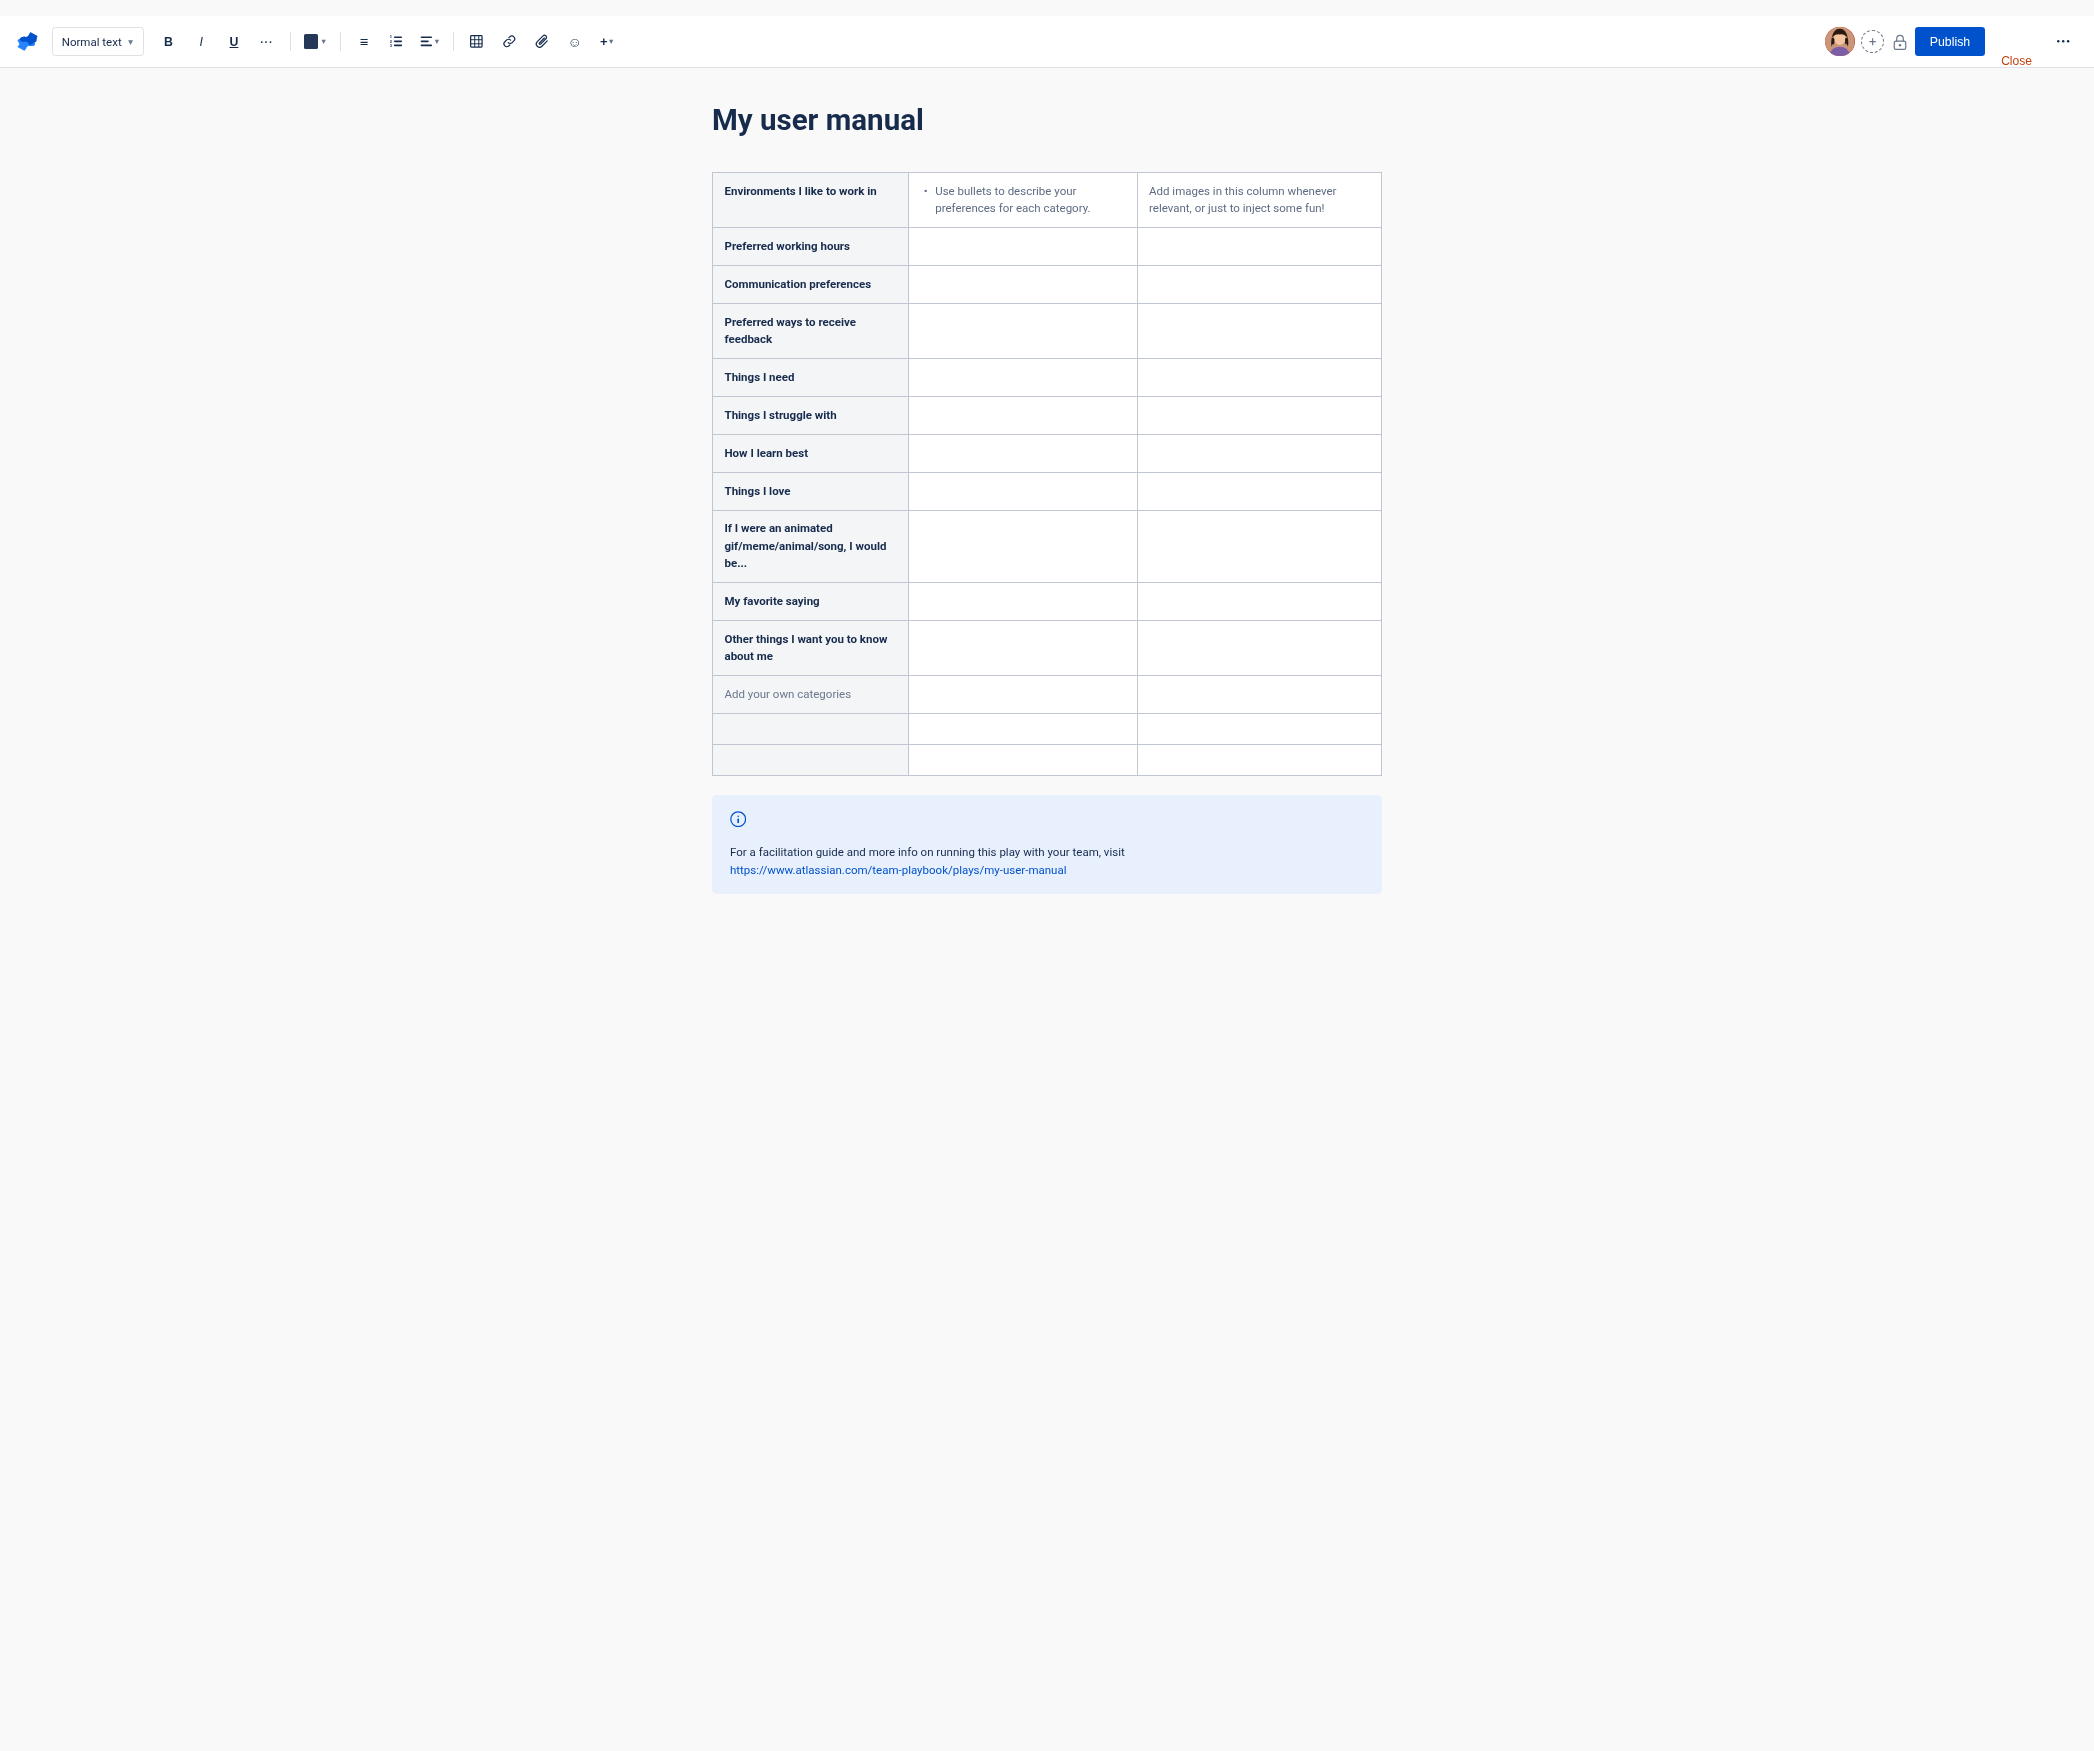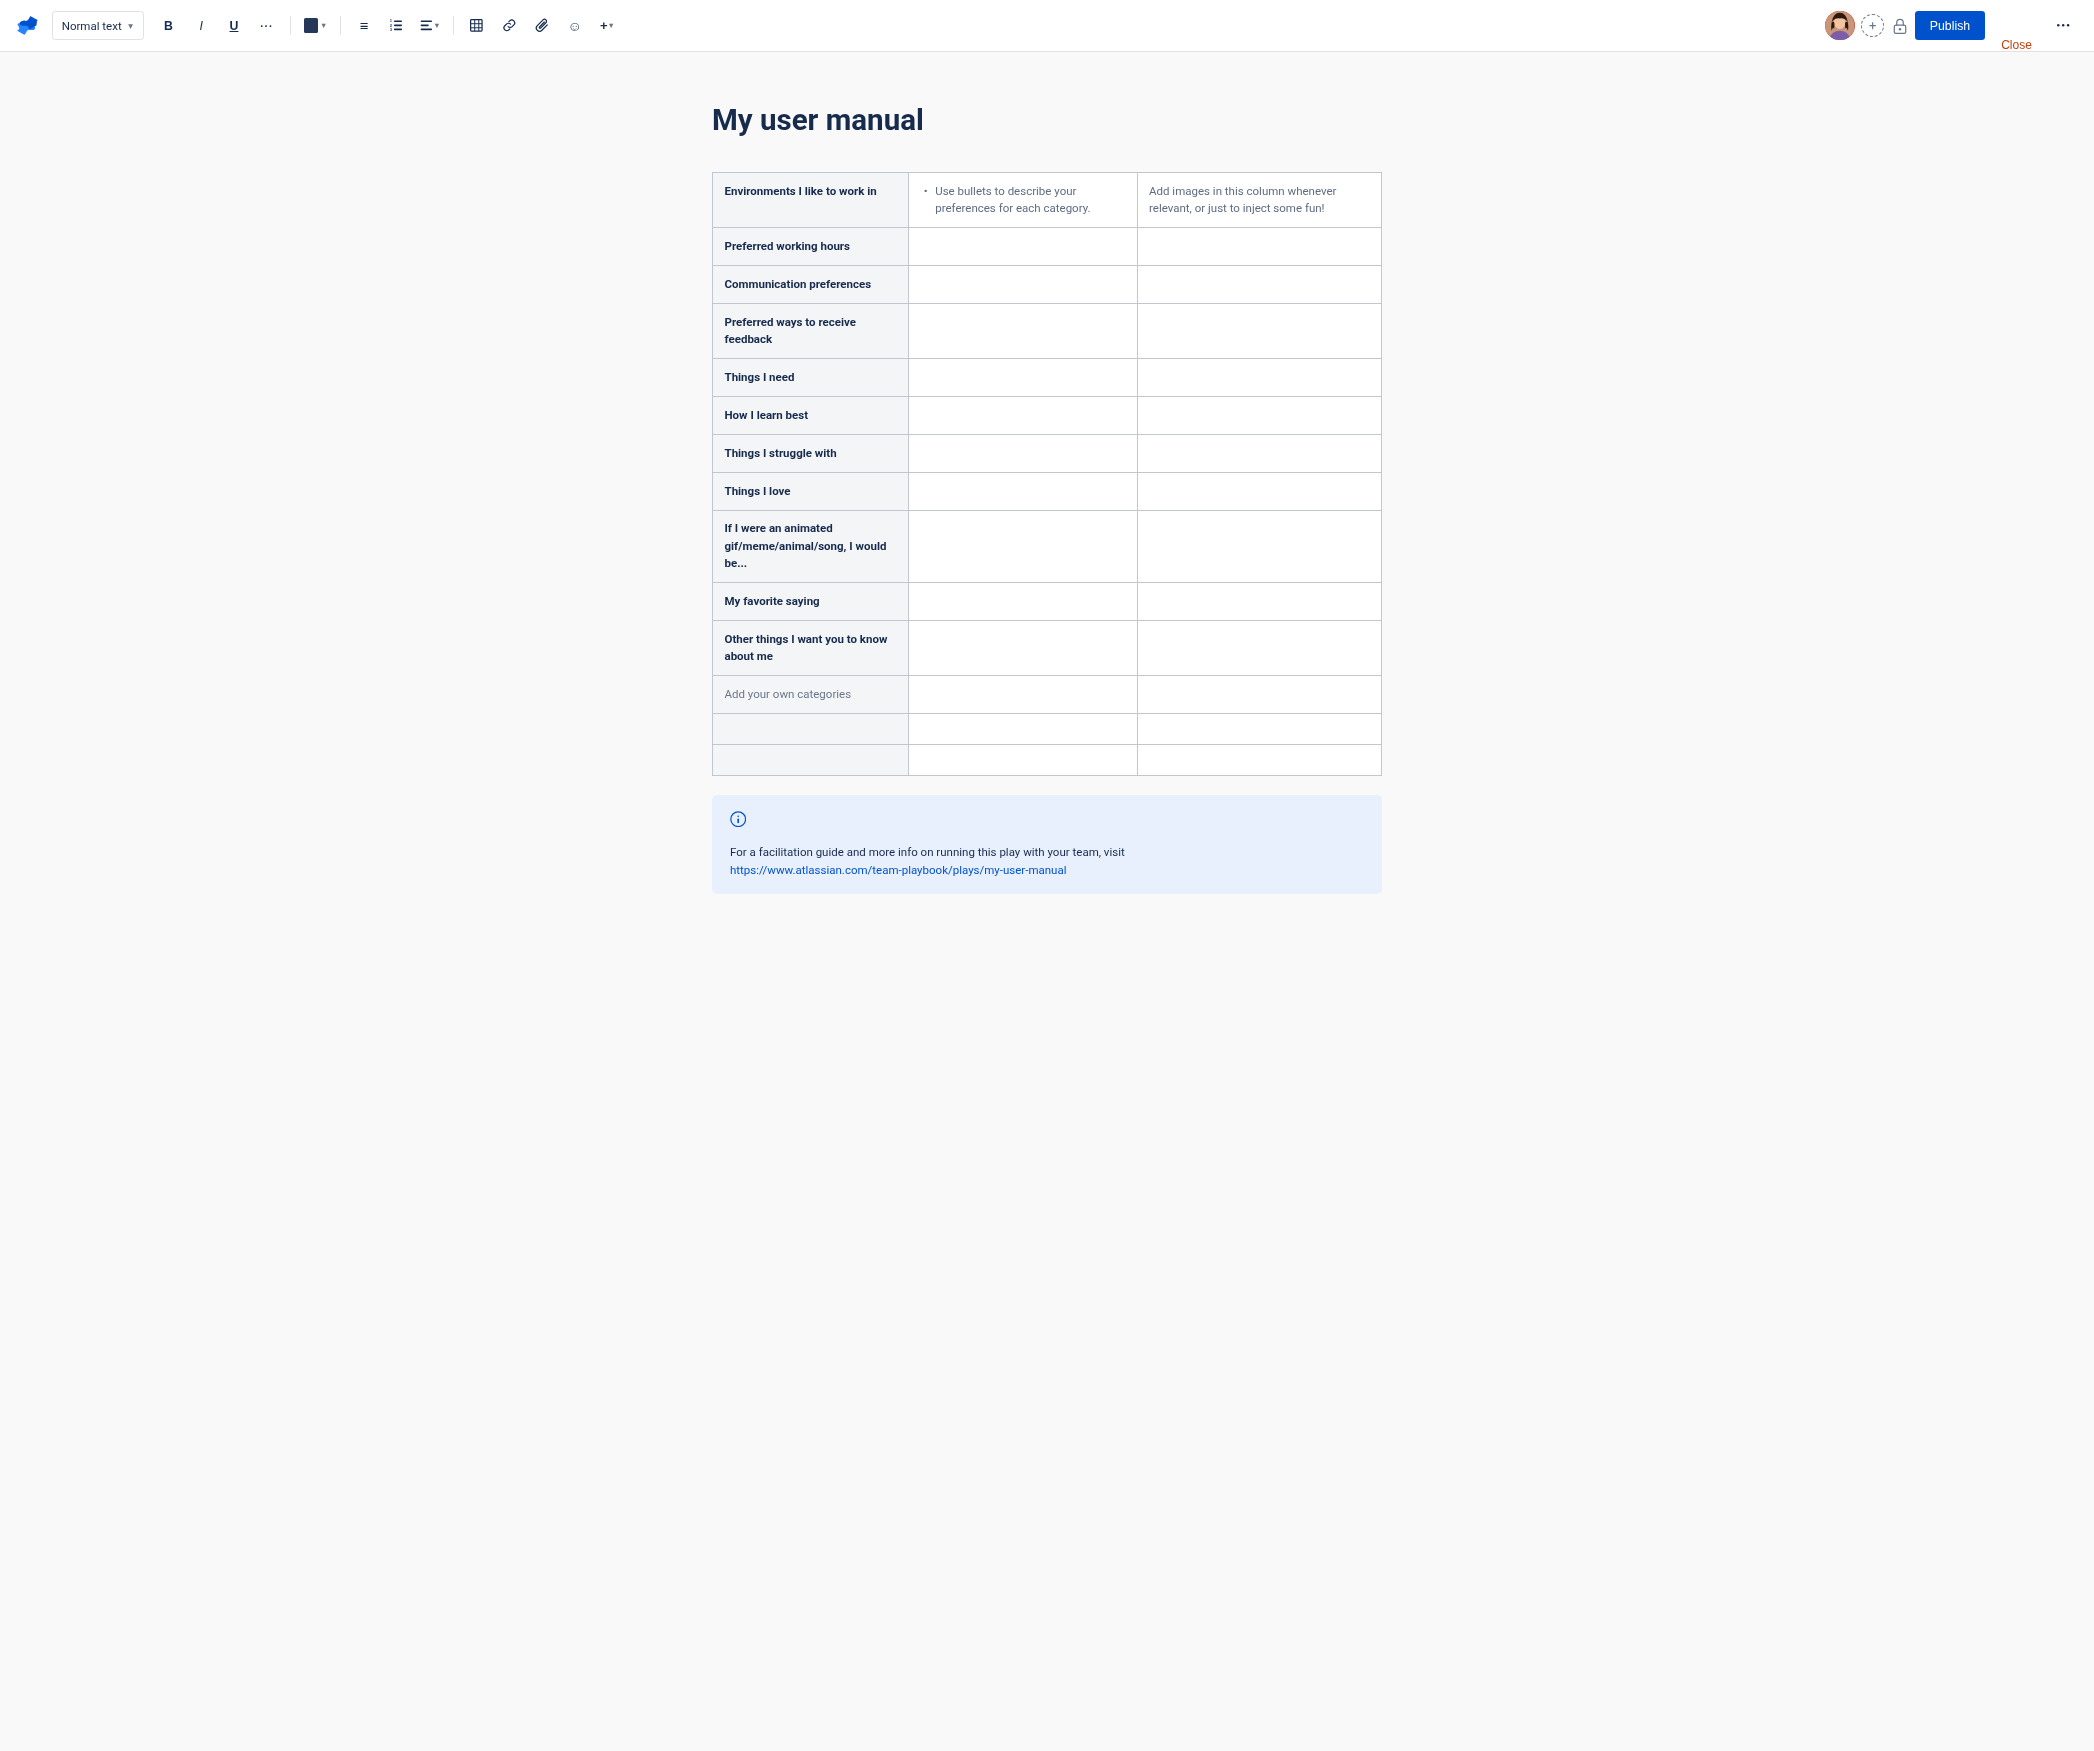--- a/index.html
+++ b/index.html
@@ -12,21 +12,21 @@
 
     
     .toolbar {
       display: flex;
       align-items: center;
       background: #fff;
       border-bottom: 0.8px solid #dfe1e6;
       padding: 0 16.4px;
       height: 52px;
       position: sticky;
-      top: 0;
+      top: 16px;
       z-index: 100;
       gap: 3.3px;
     }
     .toolbar-logo {
       margin-right: 9.8px;
       display: flex;
       align-items: center;
     }
     .toolbar-logo svg {
       width: 23px; height: 23px;
@@ -405,26 +405,26 @@
           <td>Preferred ways to receive feedback</td>
           <td></td>
           <td></td>
         </tr>
         <tr>
           <td>Things I need</td>
           <td></td>
           <td></td>
         </tr>
         <tr>
+          <td>Things I struggle with</td>
+          <td></td>
+          <td></td>
+        </tr>
+        <tr>
           <td>How I learn best</td>
-          <td></td>
-          <td></td>
-        </tr>
-        <tr>
-          <td>Things I struggle with</td>
           <td></td>
           <td></td>
         </tr>
         <tr>
           <td>Things I love</td>
           <td></td>
           <td></td>
         </tr>
         <tr>
           <td>If I were an animated gif/meme/animal/song, I would be...</td>

